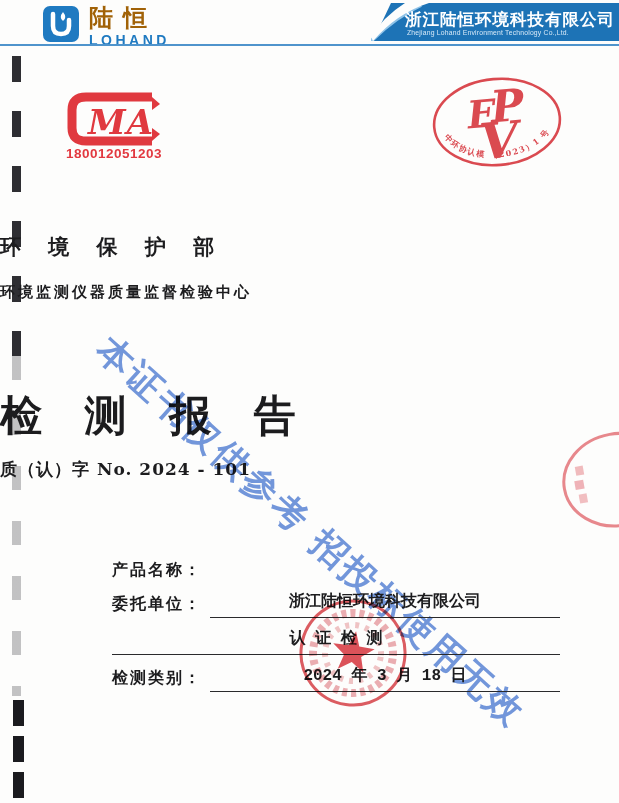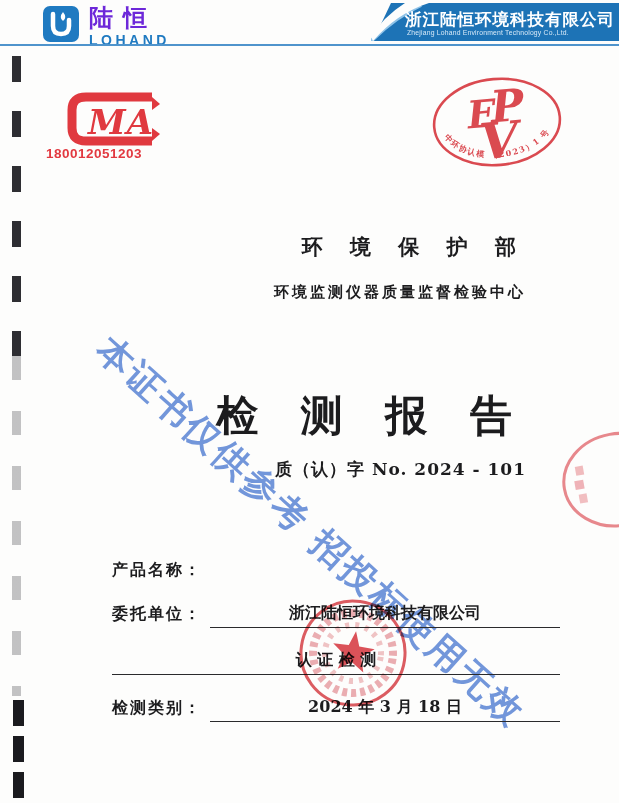--- a/index.html
+++ b/index.html
@@ -18,60 +18,60 @@
     background:repeating-linear-gradient(180deg,#17171c 0 26px,transparent 26px 55px); }
   .bind-mid  { top:356px; height:340px; opacity:.28;
     background:repeating-linear-gradient(180deg,#2a2a30 0 24px,transparent 24px 55px); }
   .bind-bot  { top:700px; height:103px; opacity:.95; width:11px; left:13px;
     background:repeating-linear-gradient(180deg,#0f0f13 0 26px,transparent 26px 36px); }
 
   
   .logo-wrap { position:absolute; left:42px; top:5px; display:flex; align-items:flex-start; }
   .logo-icon { width:38px; height:38px; }
   .brand-block { margin-left:9px; font-family:"Liberation Sans","DejaVu Sans",sans-serif; }
-  .brand-cn { font-size:24px; font-weight:bold; color:#6d28d9; letter-spacing:10px; line-height:26px; }
+  .brand-cn { font-size:24px; font-weight:bold; color:#a16207; letter-spacing:10px; line-height:26px; }
   .brand-en { font-size:14px; font-weight:bold; color:#1f7ac1; letter-spacing:3.5px; margin-top:1px; }
 
   .banner { position:absolute; left:371px; top:3px; width:248px; height:38px; }
   .banner svg { position:absolute; left:0; top:0; }
   .banner-cn { position:absolute; left:34px; top:6px; font-family:"Liberation Sans","DejaVu Sans",sans-serif;
     font-size:16.5px; font-weight:bold; color:#ffffff; letter-spacing:1px; white-space:nowrap; }
   .banner-en { position:absolute; left:36px; top:26px; font-family:"Liberation Sans","DejaVu Sans",sans-serif;
     font-size:6.8px; color:#d8eaf8; letter-spacing:.2px; white-space:nowrap; }
 
   .header-rule { position:absolute; left:0; top:44px; width:619px; height:2px; background:#4f94cc; }
 
   
   .cma-stamp { position:absolute; left:64px; top:90px; mix-blend-mode:multiply; }
-  .cma-number { position:absolute; left:46px; top:146px; width:136px; 
+  .cma-number { position:absolute; left:46px; top:146px; width:136px; text-align:center;
     color:#e23940; font-size:13.5px; font-weight:bold; letter-spacing:.5px;
     font-family:"Liberation Sans","DejaVu Sans",sans-serif; }
 
   .epv-stamp { position:absolute; left:428px; top:74px; mix-blend-mode:multiply; opacity:.92; }
 
   .round-seal { position:absolute; left:297px; top:597px; mix-blend-mode:multiply; }
 
   .partial-stamp { position:absolute; left:556px; top:430px; mix-blend-mode:multiply; opacity:.85; }
 
   
-  .t-center { position:absolute; left:0; width:526px; text-align:right; white-space:nowrap; }
+  .t-center { position:absolute; left:0; width:526px; text-align:left; white-space:nowrap; }
   .authority { top:233px; font-size:21px; font-weight:bold; letter-spacing:10px; }
   .center-name { top:283px; font-size:15px; font-weight:bold; letter-spacing:3px; }
   .report-title { top:388px; font-size:42px; font-weight:bold; letter-spacing:14px; }
   .report-no { top:458px; font-size:17px; font-weight:bold; letter-spacing:1px; }
 
   
   .watermark { position:absolute; left:118px; top:326px;
     transform:rotate(42deg); transform-origin:left top;
     font-size:36px; font-weight:600; letter-spacing:3px; white-space:pre;
     color:rgba(75,122,212,.78); mix-blend-mode:multiply; pointer-events:none; }
 
   
   .fields { position:absolute; left:112px; top:560px; width:448px; }
-  .frow { display:flex; margin-bottom:20px; }
+  .frow { display:flex; margin-bottom:10px;font-family:Liberation Mono, monospace; }
   .flabel { width:98px; font-size:16px; font-weight:bold; letter-spacing:2px;
     align-self:center; white-space:nowrap; }
   .fvalue { flex:1; text-align:center; border-bottom:1.5px solid #2a2a2c;
     font-size:16px; font-weight:bold; line-height:23px; padding-bottom:3px; white-space:nowrap; }
   .fvalue.two-line { line-height:28px; white-space:normal; }
 </style>
 </head>
 <body>
 
 <div class="bind-strip bind-top"></div>

